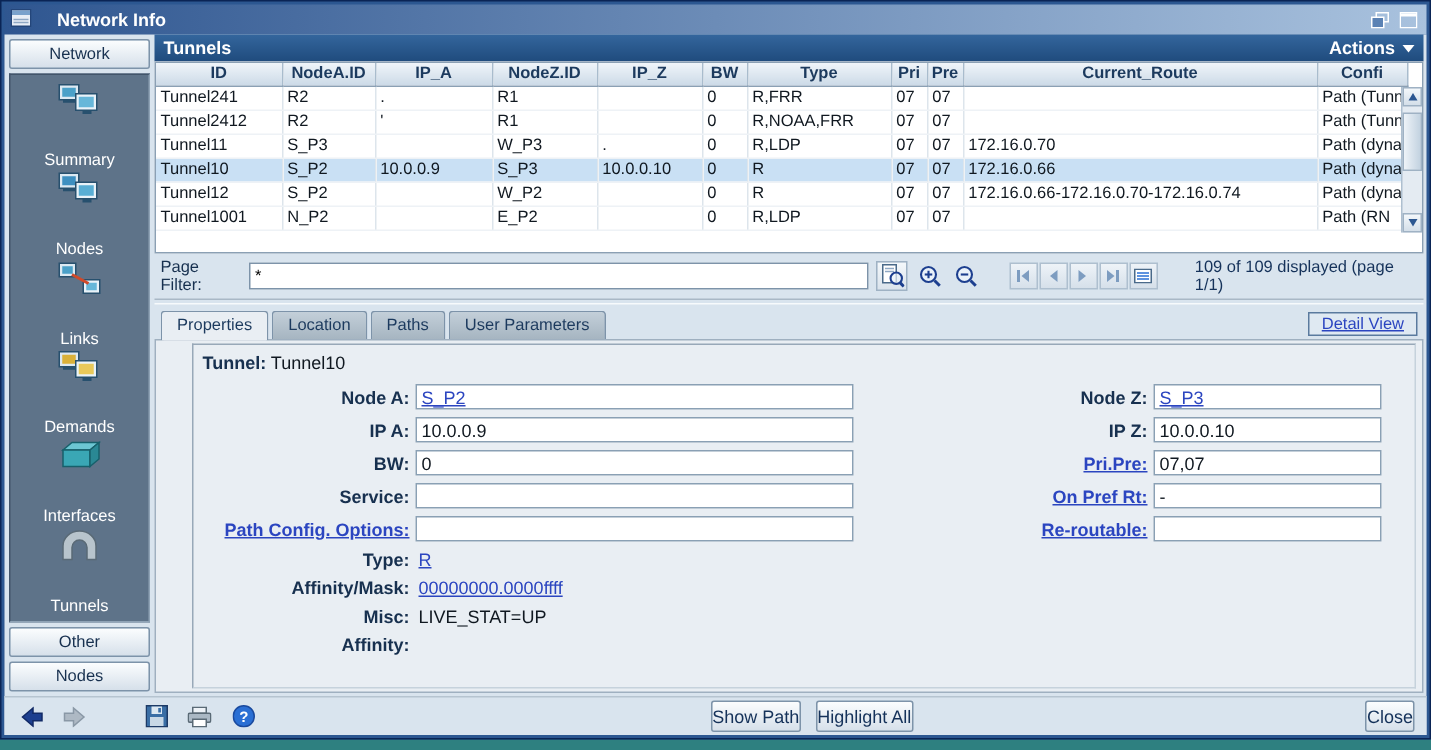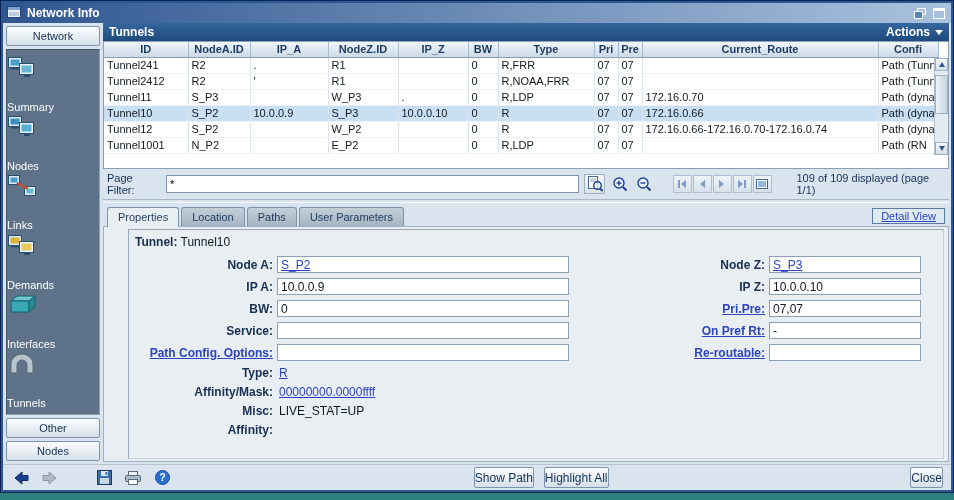--- a/index.html
+++ b/index.html
@@ -4,34 +4,34 @@
 <style>
   * { box-sizing: border-box; margin: 0; padding: 0; }
   html,body { width: 954px; height: 500px; }
   body { font-family: "Liberation Sans", sans-serif; }
 
   .screen { position: relative; width: 954px; height: 500px; background: var(--desktop,#2e8080); overflow: hidden; }
   .window { position: absolute; left: 0; top: 0; width: 954px; height: 493px;
             background: #2c5791; border: 1px solid #0a2455; padding: 2px; display: flex; flex-direction: column; }
 
   .titlebar { flex: 0 0 20px; background: linear-gradient(90deg, var(--titlebar-left,#2f5690), var(--titlebar-right,#a9c2de));
-              display: flex; align-items: center; gap: 6px; padding: 0 4px; color: #fff; font-size: 12px; font-weight: bold; justify-content: center; }
+              display: flex; align-items: center; gap: 17px; padding: 0 4px; color: #fff; font-size: 12px; font-weight: bold; justify-content: center; }
   .tb-buttons { margin-left: auto; display: flex; gap: 3px; }
   .tb-btn { width: 16px; height: 14px; display: flex; align-items: center; justify-content: center; cursor: pointer; }
 
   .win-inner { flex: 1; display: flex; flex-direction: column; background: #d9e4ee; min-height: 0; }
   .body-row { flex: 1; display: flex; min-height: 0; }
 
   .sidebar { flex: 0 0 100px; display: flex; flex-direction: column; padding: 3px; gap: 3px; }
   .side-btn { height: 20px; background: linear-gradient(#fbfdfe,#d6e0ea); border: 1px solid #7d93a9; border-radius: 2px;
               font-size: 11px; color: #17304f; font-family: inherit; cursor: pointer; }
   .side-icons { flex: 1; background: var(--sidebar-bg,#5e7389); border: 1px solid #42556a;
                 border-right-color: #8fa3b6; border-bottom-color: #8fa3b6;
                 display: flex; flex-direction: column; justify-content: space-around; padding: 4px 0; }
-  .side-item { display: flex; flex-direction: column; gap: 16px; cursor: pointer; }
+  .side-item { display: flex; flex-direction: column; align-items: center; gap: 16px; cursor: pointer; }
   .side-item .lbl { color: #ffffff; font-size: 11px; }
 
   .main { flex: 1; display: flex; flex-direction: column; min-width: 0; padding: 0 2px 2px 0; }
   .panel-hd { flex: 0 0 18px; background: linear-gradient(#34669d, var(--panel-header,#1f4b7d)); color: #fff;
               display: flex; align-items: center; padding: 0 6px; font-size: 12px; font-weight: bold; }
   .actions { margin-left: auto; display: flex; align-items: center; gap: 5px; cursor: pointer; }
   .caret { width: 0; height: 0; border-left: 4px solid transparent; border-right: 4px solid transparent; border-top: 5px solid #fff; }
 
   .table-wrap { position: relative; flex: 0 0 128px; background: #fff; border: 1px solid #8ba0b4; overflow: hidden; }
   table { border-collapse: collapse; table-layout: fixed; width: calc(100% - 14px); font-size: 11px; }

